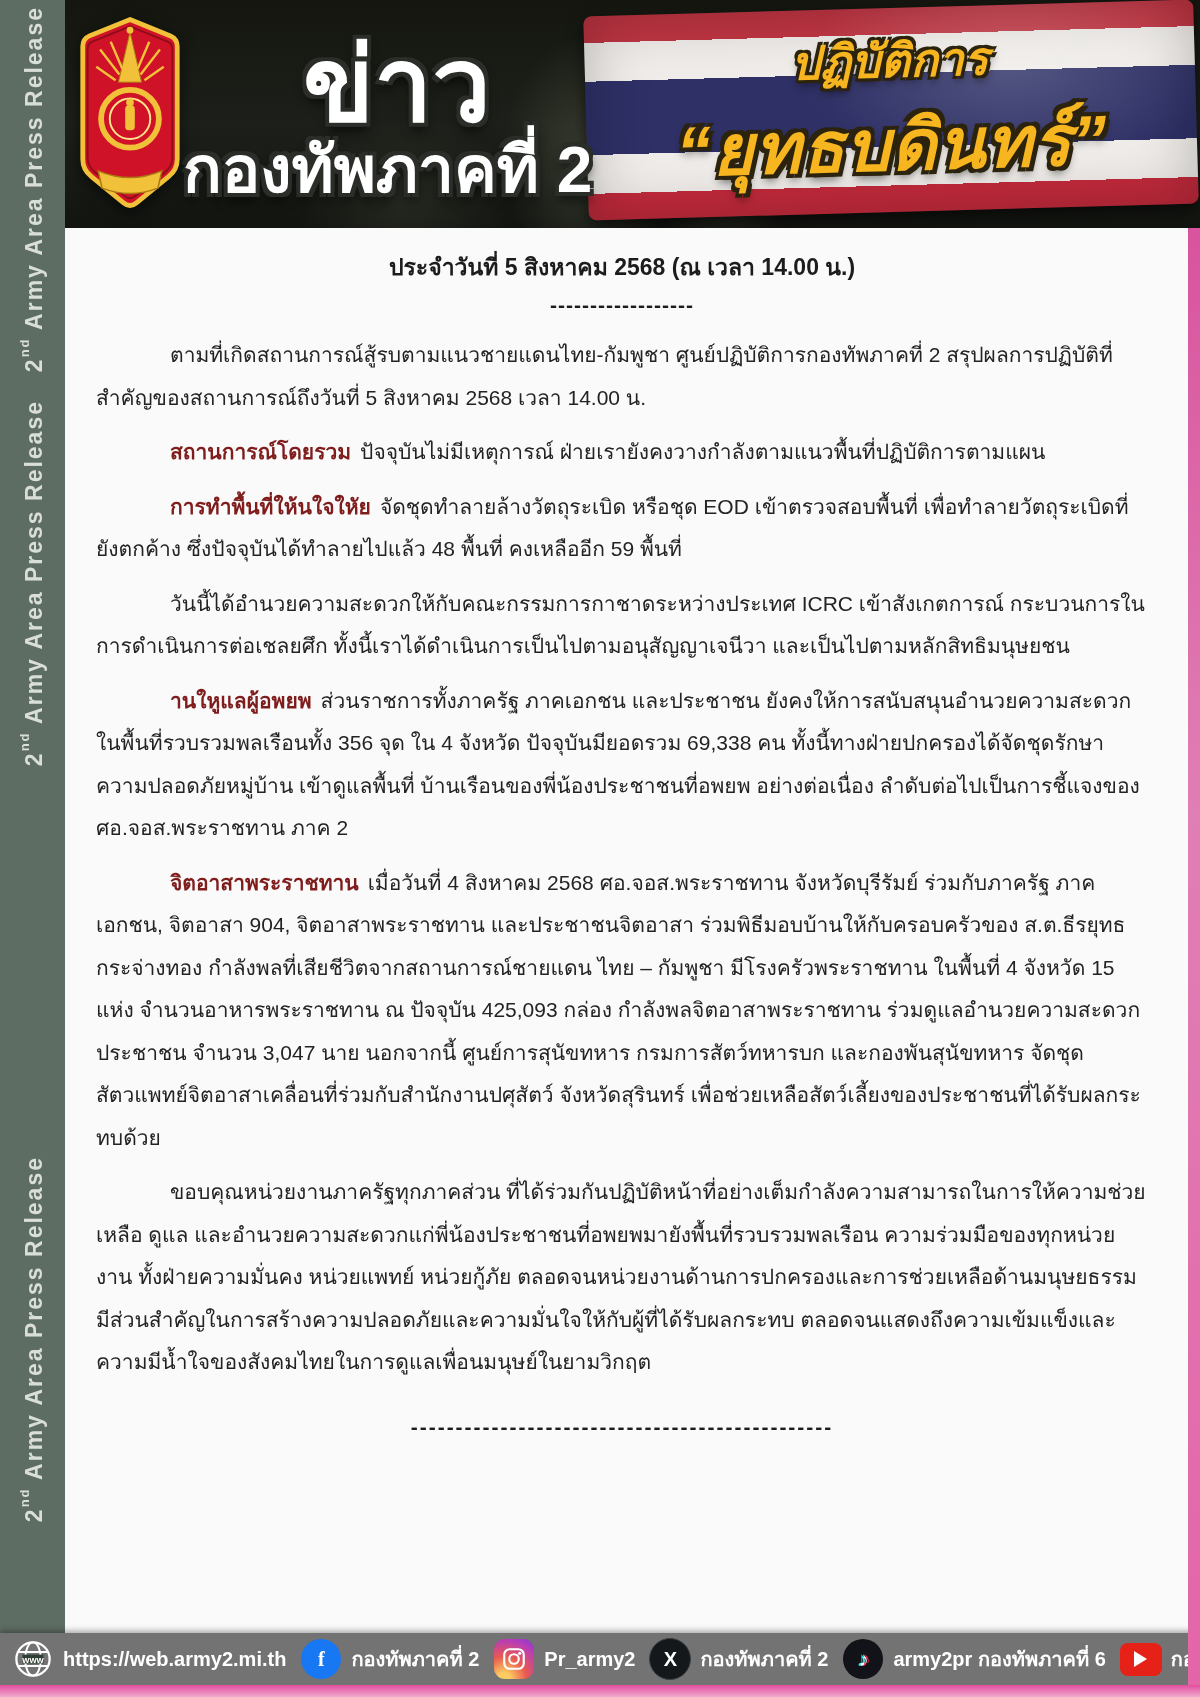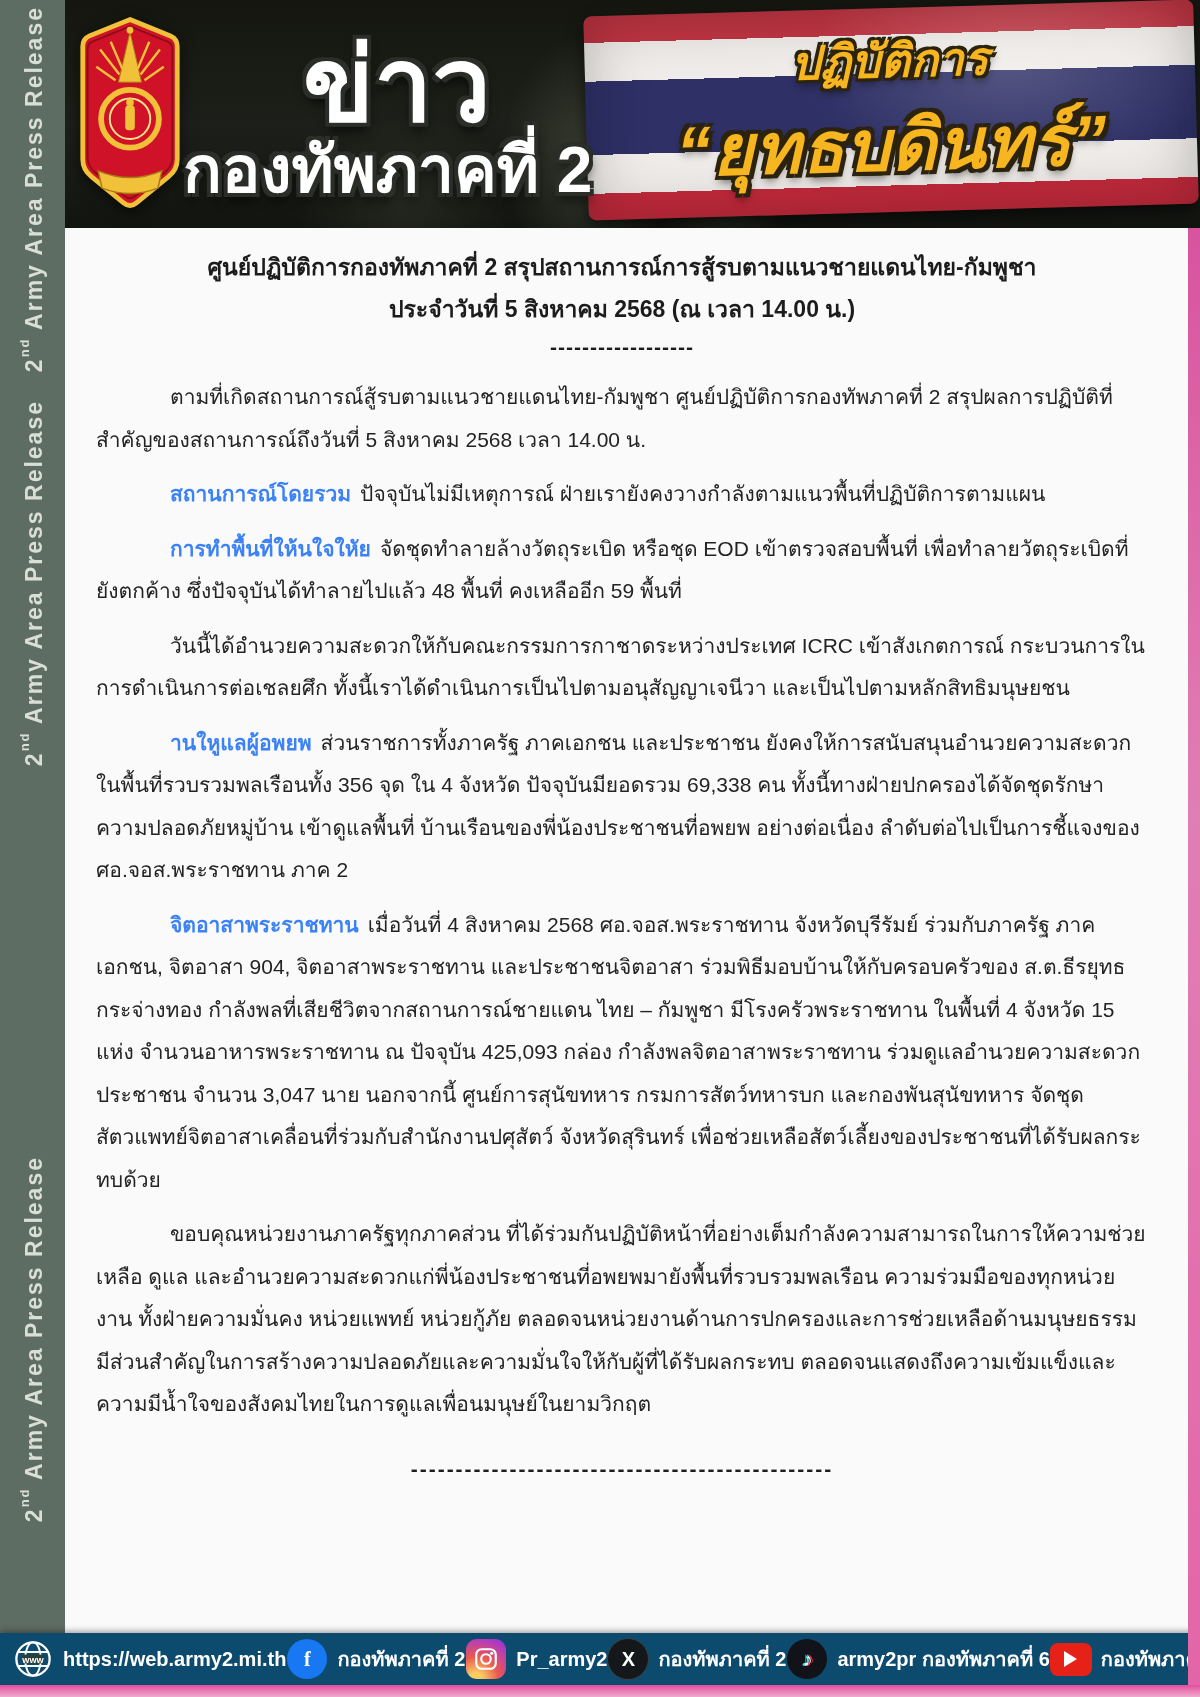--- a/index.html
+++ b/index.html
@@ -82,29 +82,29 @@
     color:#232323;font-size:21px;line-height:42.5px;
   }
   .title{
     text-align:center;font-weight:bold;font-size:23px;line-height:42px;color:#1c1c1c;
   }
   .sep{
     text-align:center;font-weight:bold;letter-spacing:1px;color:#1c1c1c;
     line-height:34px;
   }
   .para{margin:12px;text-indent:74px;text-align:left;}
-  .phead{font-weight:bold;color:#3b82f6;margin-right:9px;}
+  .phead{font-weight:bold;color:#7f1d1d;margin-right:9px;}
   .phead:empty{display:none;margin:0;}
   .sep-bottom{margin-top:26px;letter-spacing:2px;}
 
   
   .footer{
     position:absolute;left:0;bottom:12px;width:1200px;height:52px;
-    background:#0c4a6e;z-index:6;
-    display:flex;align-items:center;gap:0;
+    background:#737373;z-index:6;
+    display:flex;align-items:center;gap:14px;
     padding:0 12px;box-sizing:border-box;
     box-shadow:0 -2px 6px rgba(0,0,0,.35);
   }
   .fitem{display:flex;align-items:center;gap:9px;white-space:nowrap;cursor:pointer;}
   .fitem span{color:#ffffff;font-weight:bold;font-size:20px;}
   .ficon{width:42px;height:42px;flex:0 0 auto;display:flex;align-items:center;justify-content:center;}
   .circle{width:40px;height:40px;border-radius:50%;display:flex;align-items:center;justify-content:center;font-weight:bold;color:#fff;}
   .fb{background:#1877f2;font-size:27px;font-family:"Liberation Serif", serif;}
   .xx{background:#15181b;font-size:24px;border:1px solid #3c4146;}
   .tk{background:#121219;font-size:26px;}
@@ -155,21 +155,20 @@
       <rect x="50" y="92" width="10" height="26" rx="4" fill="#f2c13a"></rect>
       <circle cx="55" cy="89" r="4" fill="#f2c13a"></circle>
       <path d="M22 160 Q55 174 88 160 L84 178 Q55 189 26 178 Z" fill="#f2c13a" stroke="#a87a10" stroke-width="1.5"></path>
     </svg>
 
     <div class="news-word">ข่าว</div>
     <div class="org-name">กองทัพภาคที่ 2</div>
   </header>
 
   <main class="doc">
-    <div class="title">ศูนย์ปฏิบัติการกองทัพภาคที่ 2 สรุปสถานการณ์การสู้รบตามแนวชายแดนไทย-กัมพูชา</div>
     <div class="title">ประจำวันที่ 5 สิงหาคม 2568 (ณ เวลา 14.00 น.)</div>
     <div class="sep">------------------</div>
 
     <p class="para"><span>ตามที่เกิดสถานการณ์สู้รบตามแนวชายแดนไทย-กัมพูชา ศูนย์ปฏิบัติการกองทัพภาคที่ 2 สรุปผลการปฏิบัติที่สำคัญของสถานการณ์ถึงวันที่ 5 สิงหาคม 2568 เวลา 14.00 น.</span></p>
     <p class="para"><b class="phead">สถานการณ์โดยรวม</b><span>ปัจจุบันไม่มีเหตุการณ์ ฝ่ายเรายังคงวางกำลังตามแนวพื้นที่ปฏิบัติการตามแผน</span></p>
     <p class="para"><b class="phead">การทำพื้นที่ให้นใจใหัย</b><span>จัดชุดทำลายล้างวัตถุระเบิด หรือชุด EOD เข้าตรวจสอบพื้นที่ เพื่อทำลายวัตถุระเบิดที่ยังตกค้าง ซึ่งปัจจุบันได้ทำลายไปแล้ว 48 พื้นที่ คงเหลืออีก 59 พื้นที่</span></p>
     <p class="para"><span>วันนี้ได้อำนวยความสะดวกให้กับคณะกรรมการกาชาดระหว่างประเทศ ICRC เข้าสังเกตการณ์ กระบวนการในการดำเนินการต่อเชลยศึก ทั้งนี้เราได้ดำเนินการเป็นไปตามอนุสัญญาเจนีวา และเป็นไปตามหลักสิทธิมนุษยชน</span></p>
     <p class="para"><b class="phead">านใหูแลผู้อพยพ</b><span>ส่วนราชการทั้งภาครัฐ ภาคเอกชน และประชาชน ยังคงให้การสนับสนุนอำนวยความสะดวกในพื้นที่รวบรวมพลเรือนทั้ง 356 จุด ใน 4 จังหวัด ปัจจุบันมียอดรวม 69,338 คน ทั้งนี้ทางฝ่ายปกครองได้จัดชุดรักษาความปลอดภัยหมู่บ้าน เข้าดูแลพื้นที่ บ้านเรือนของพี่น้องประชาชนที่อพยพ อย่างต่อเนื่อง ลำดับต่อไปเป็นการชี้แจงของ ศอ.จอส.พระราชทาน ภาค 2</span></p>
     <p class="para"><b class="phead">จิตอาสาพระราชทาน</b><span>เมื่อวันที่ 4 สิงหาคม 2568 ศอ.จอส.พระราชทาน จังหวัดบุรีรัมย์ ร่วมกับภาครัฐ ภาคเอกชน, จิตอาสา 904, จิตอาสาพระราชทาน และประชาชนจิตอาสา ร่วมพิธีมอบบ้านให้กับครอบครัวของ ส.ต.ธีรยุทธ กระจ่างทอง กำลังพลที่เสียชีวิตจากสถานการณ์ชายแดน ไทย – กัมพูชา มีโรงครัวพระราชทาน ในพื้นที่ 4 จังหวัด 15 แห่ง จำนวนอาหารพระราชทาน ณ ปัจจุบัน 425,093 กล่อง กำลังพลจิตอาสาพระราชทาน ร่วมดูแลอำนวยความสะดวกประชาชน จำนวน 3,047 นาย นอกจากนี้ ศูนย์การสุนัขทหาร กรมการสัตว์ทหารบก และกองพันสุนัขทหาร จัดชุดสัตวแพทย์จิตอาสาเคลื่อนที่ร่วมกับสำนักงานปศุสัตว์ จังหวัดสุรินทร์ เพื่อช่วยเหลือสัตว์เลี้ยงของประชาชนที่ได้รับผลกระทบด้วย</span></p>
     <p class="para"><span>ขอบคุณหน่วยงานภาครัฐทุกภาคส่วน ที่ได้ร่วมกันปฏิบัติหน้าที่อย่างเต็มกำลังความสามารถในการให้ความช่วยเหลือ ดูแล และอำนวยความสะดวกแก่พี่น้องประชาชนที่อพยพมายังพื้นที่รวบรวมพลเรือน ความร่วมมือของทุกหน่วยงาน ทั้งฝ่ายความมั่นคง หน่วยแพทย์ หน่วยกู้ภัย ตลอดจนหน่วยงานด้านการปกครองและการช่วยเหลือด้านมนุษยธรรม มีส่วนสำคัญในการสร้างความปลอดภัยและความมั่นใจให้กับผู้ที่ได้รับผลกระทบ ตลอดจนแสดงถึงความเข้มแข็งและความมีน้ำใจของสังคมไทยในการดูแลเพื่อนมนุษย์ในยามวิกฤต</span></p>

